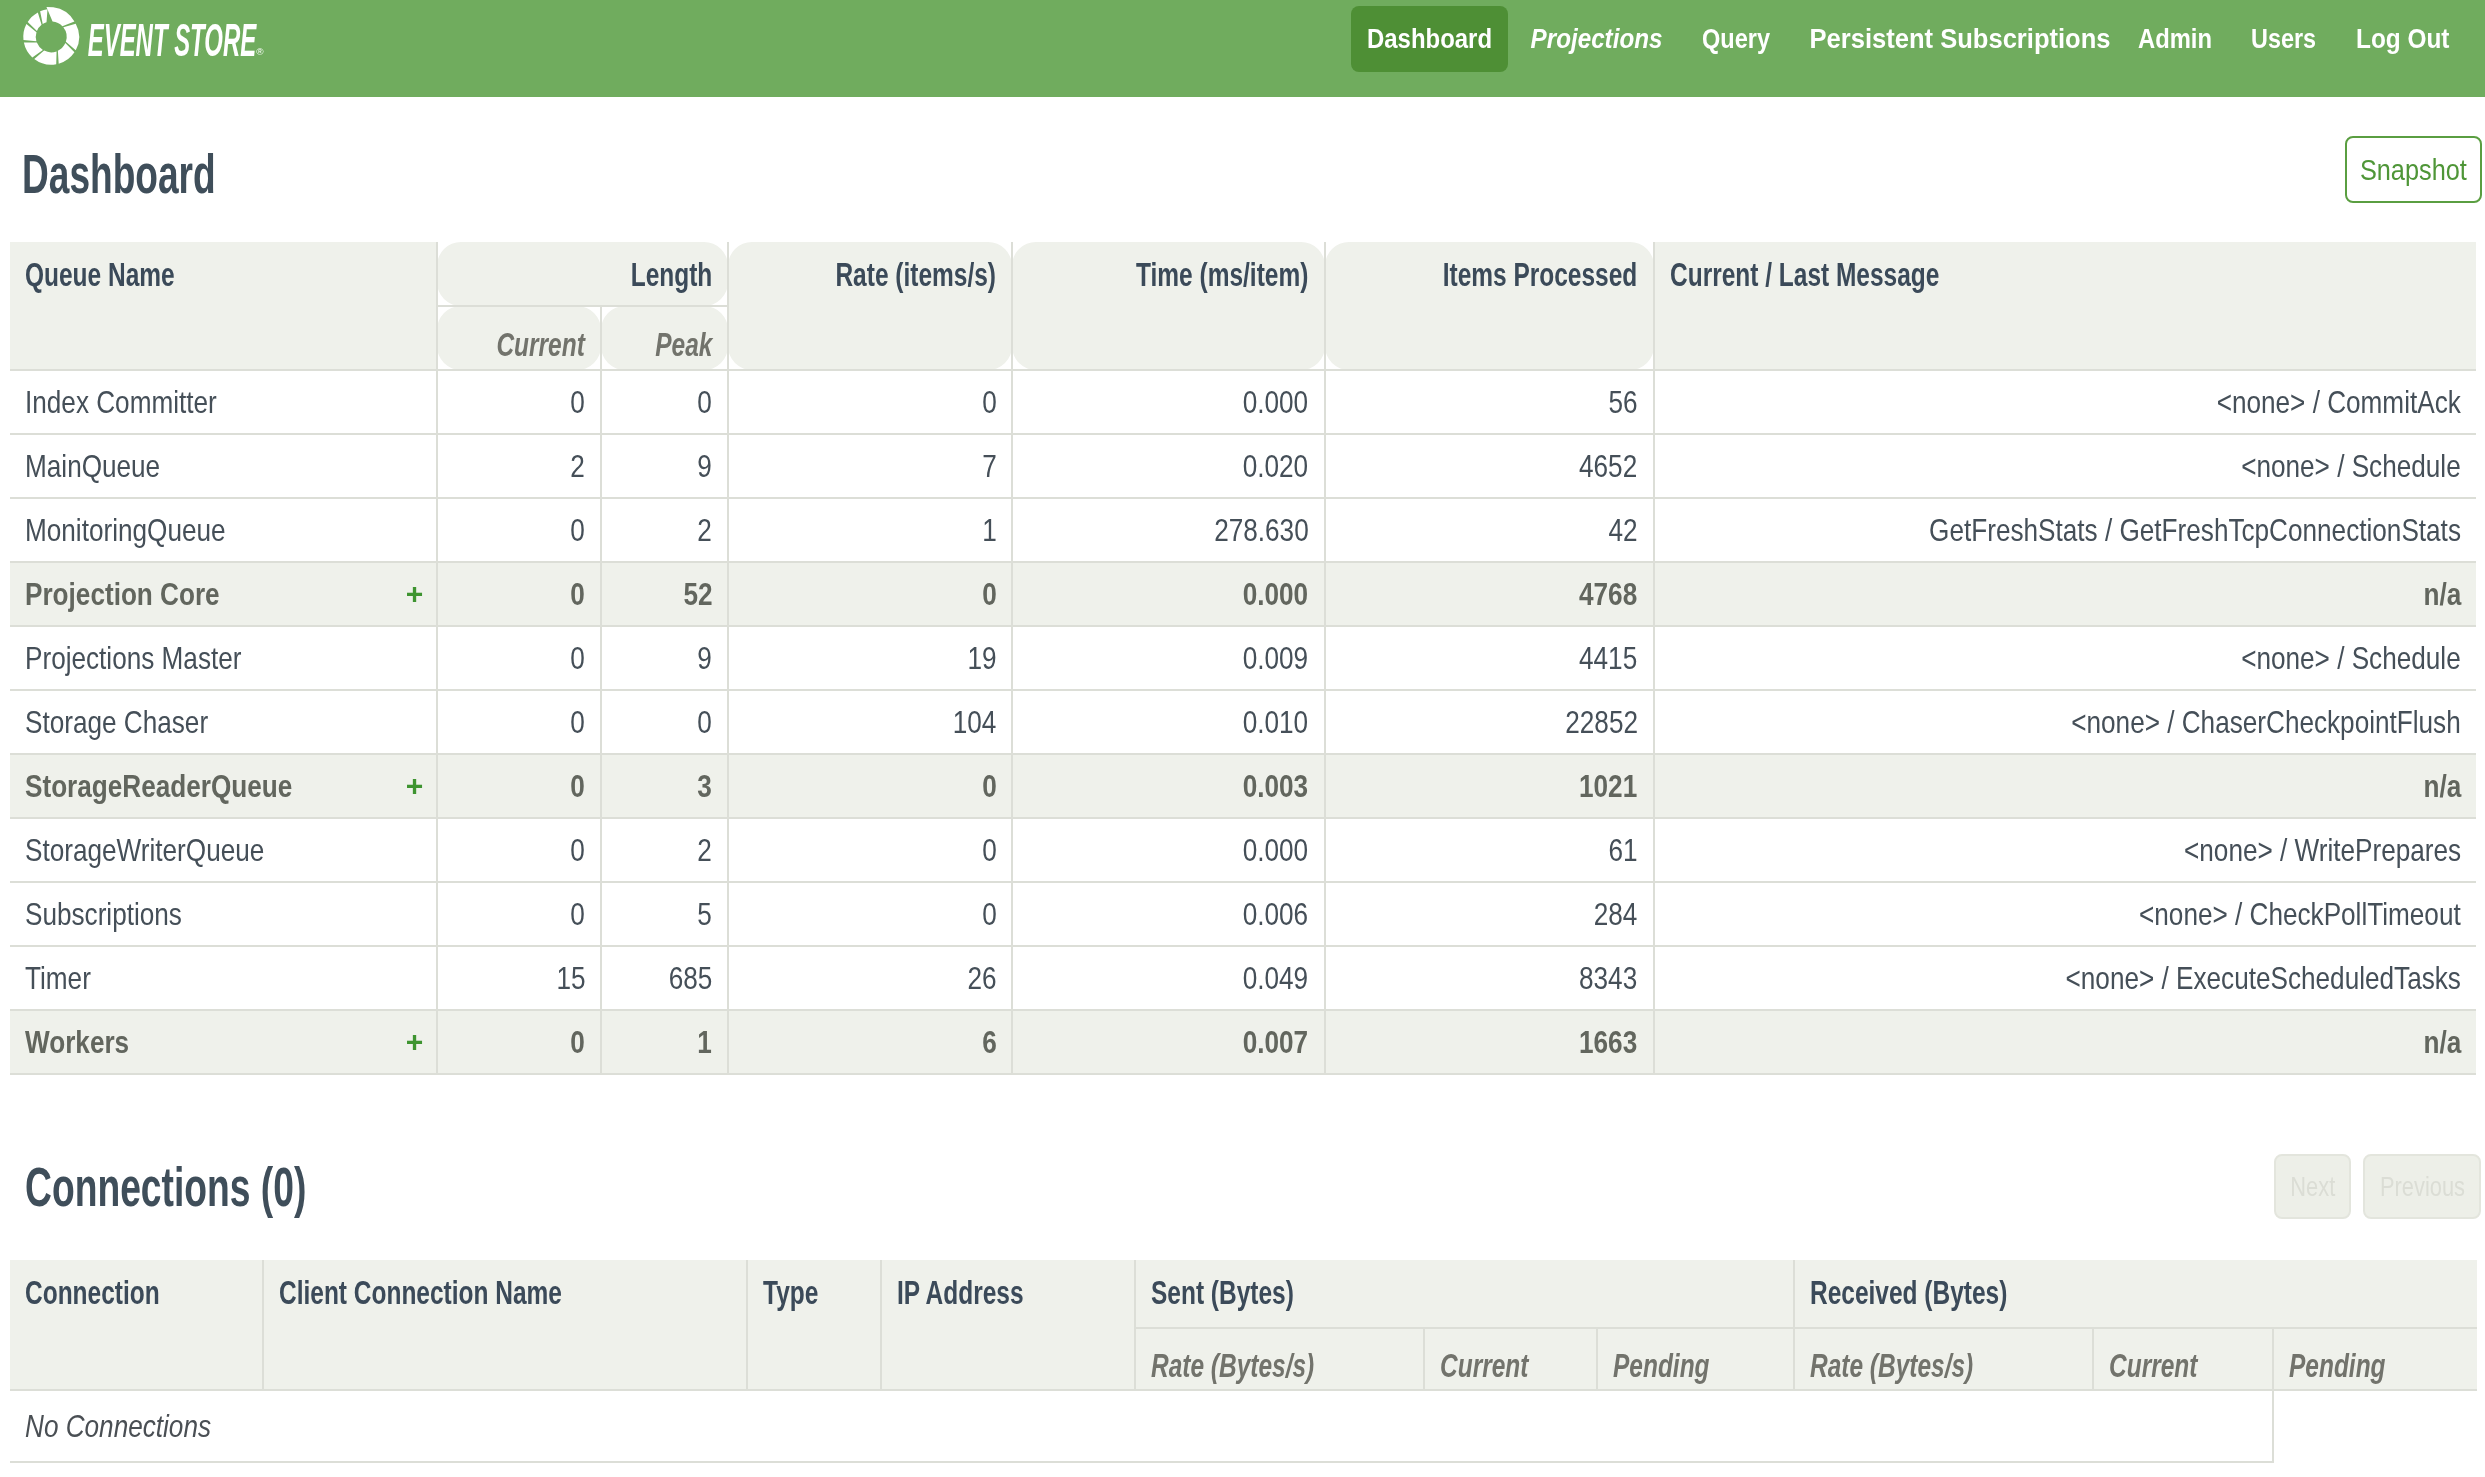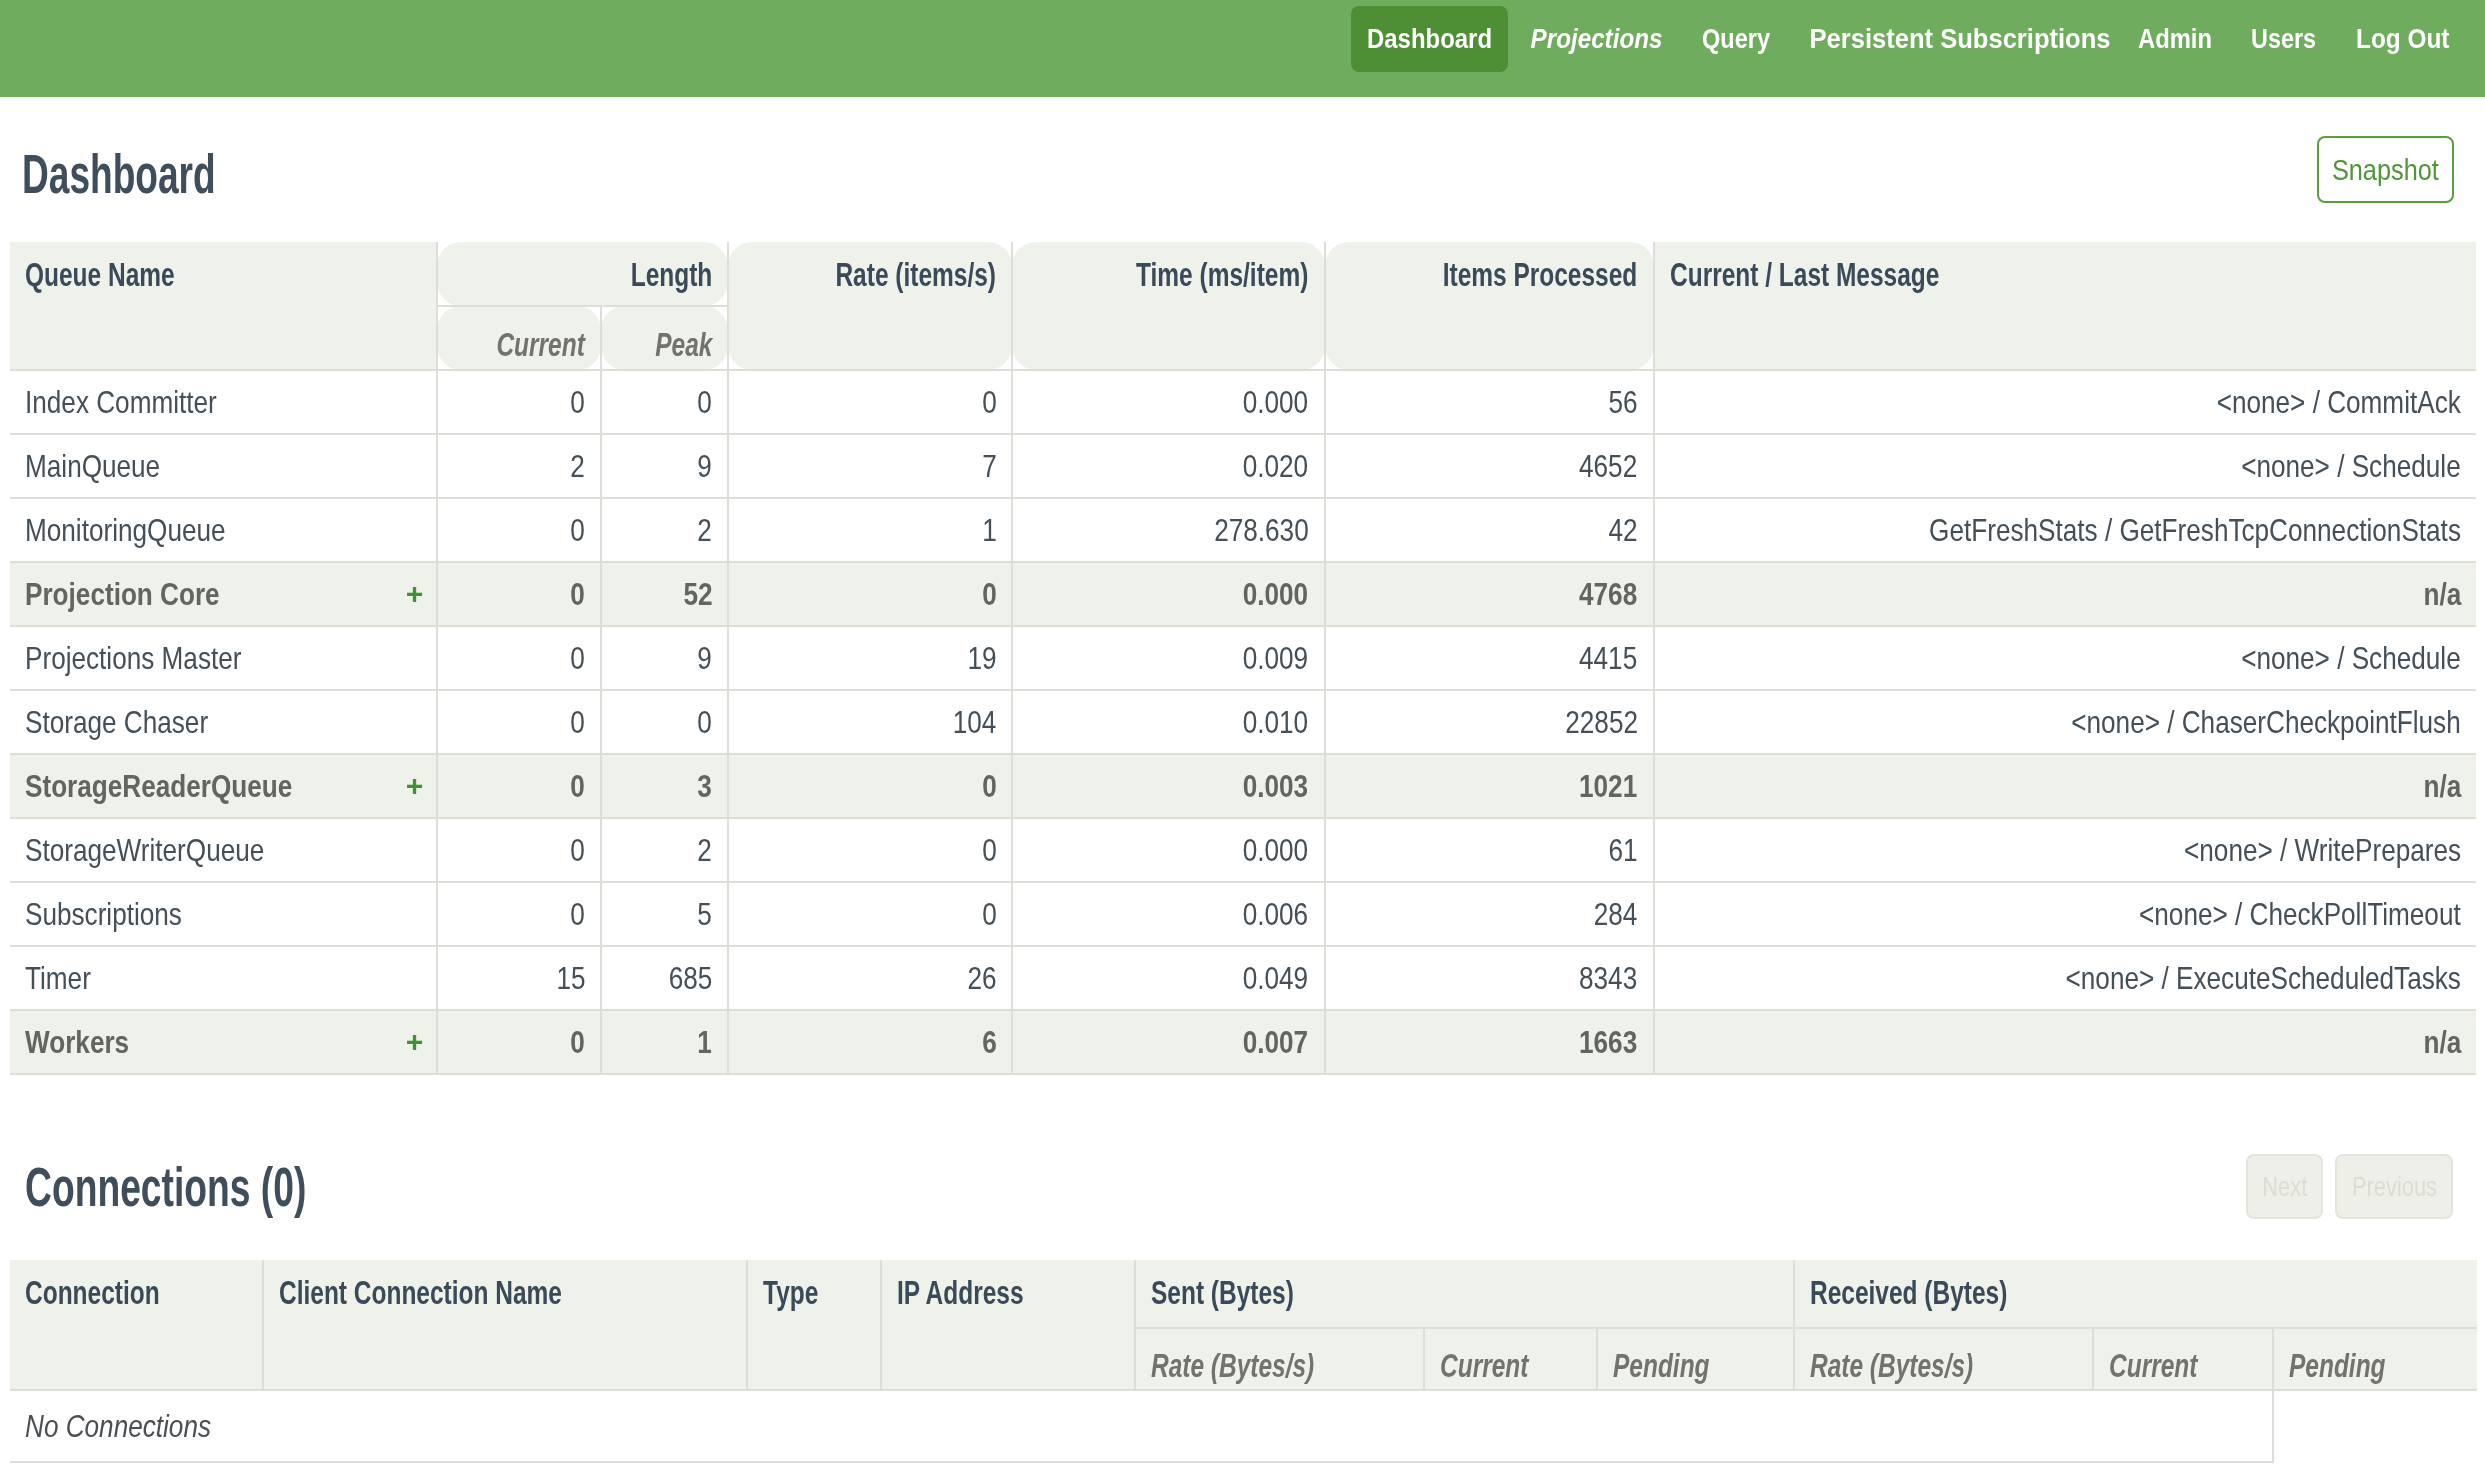--- a/index.html
+++ b/index.html
@@ -24,21 +24,21 @@
 
 
 .phead1 { position:relative; height:145px; }
 .phead2 { position:relative; height:185px; }
 h1 { position:absolute; left:25px; margin:0; font-size:56px; line-height:64px; font-weight:700; color:#3F4E5A; white-space:nowrap; }
 h1 span { display:inline-block; transform-origin:0 50%; }
 .phead1 h1 { top:45px; left:22px; }
 .phead1 h1 span { transform:scaleX(.662); }
 .phead2 h1 { top:80px; }
 .phead2 h1 span { transform:scaleX(.665); }
-button { font-family:"Liberation Sans",sans-serif; }
+button { font-family:"Liberation Sans",sans-serif;margin-left:28px; }
 button span { display:inline-block; }
 .btn-snapshot { position:absolute; left:2317px; top:39px; width:137px; height:67px; background:#fff; border:2px solid #5A9E41; border-radius:8px; color:#4F9638; font-size:30px; padding:0; }
 .btn-snapshot span { transform:scaleX(.844); }
 .btn-next { position:absolute; left:2246px; top:79px; width:77px; height:65px; }
 .btn-prev { position:absolute; left:2335px; top:79px; width:118px; height:65px; }
 .btn-disabled { background:#EDEFE8; border:2px solid #E3E5DD; border-radius:8px; color:#DBDDD5; font-size:28px; padding:0; }
 .btn-disabled span { transform:scaleX(.78); }
 
 
 table { border-collapse:collapse; table-layout:fixed; width:2466px; margin-left:10px; }
@@ -61,20 +61,36 @@
 .plus { position:absolute; right:13px; top:50%; transform:translateY(-50%); color:#3E9430; font-weight:bold; font-size:30px; }
 .t2 thead tr.r1 th { height:68px; }
 .t2 thead tr.r2 th { height:62px; }
 .t2 tbody td { height:72px; }
 .noconn { font-style:italic; color:#4A4F54; }
 </style>
 </head>
 <body>
 
 <div class="navbar">
+  <div class="brand">
+  <svg width="271" height="68" viewBox="0 0 272 68" style="overflow:visible">
+    <g fill="#fff">
+        <path d="M 51.93 16.58 A 28.00 28.00 0 0 1 51.93 43.22 L 42.01 34.79 A 15.50 15.50 0 0 0 39.45 20.27 Z"></path>
+        <path d="M 50.62 45.39 A 28.00 28.00 0 0 1 34.83 56.87 L 34.00 43.88 A 15.50 15.50 0 0 0 41.50 36.11 Z"></path>
+        <path d="M 32.35 57.44 A 28.00 28.00 0 0 1 10.29 52.14 L 20.17 43.66 A 15.50 15.50 0 0 0 32.70 44.43 Z"></path>
+        <path d="M 8.35 50.51 A 28.00 28.00 0 0 1 -0.13 35.53 L 12.89 35.61 A 15.50 15.50 0 0 0 18.95 42.96 Z"></path>
+        <path d="M -0.53 33.02 A 28.00 28.00 0 0 1 2.44 17.01 L 12.51 25.26 A 15.50 15.50 0 0 0 12.43 34.28 Z"></path>
+        <path d="M 3.71 14.81 A 28.00 28.00 0 0 1 13.90 5.32 L 17.63 17.79 A 15.50 15.50 0 0 0 12.99 23.94 Z"></path>
+        <path d="M 16.18 4.20 A 28.00 28.00 0 0 1 23.60 2.15 L 22.61 15.13 A 15.50 15.50 0 0 0 18.77 16.96 Z"></path>
+        <path d="M 22.53 -0.22 L 29.38 0.17 A 29.00 29.00 0 0 1 50.62 14.41 L 38.52 19.21 A 15.50 15.50 0 0 0 28.65 14.46 Z"></path>
+    </g>
+    <text x="64" y="49" font-family="Liberation Sans, sans-serif" font-weight="bold" font-style="italic" font-size="46" fill="#fff" textLength="169" lengthAdjust="spacingAndGlyphs">EVENT STORE</text>
+    <text x="233" y="48" font-family="Liberation Sans, sans-serif" font-size="10" fill="#fff">®</text>
+  </svg>
+  </div>
   <ul class="nav">
     <li class="li-d">
         <a class="active" href="#"><span>Dashboard</span></a>
       </li>
     <li class="li-p">
         <a href="#"><span>Projections</span></a>
       </li>
     <li class="li-q">
         <a href="#"><span>Query</span></a>
       </li>

